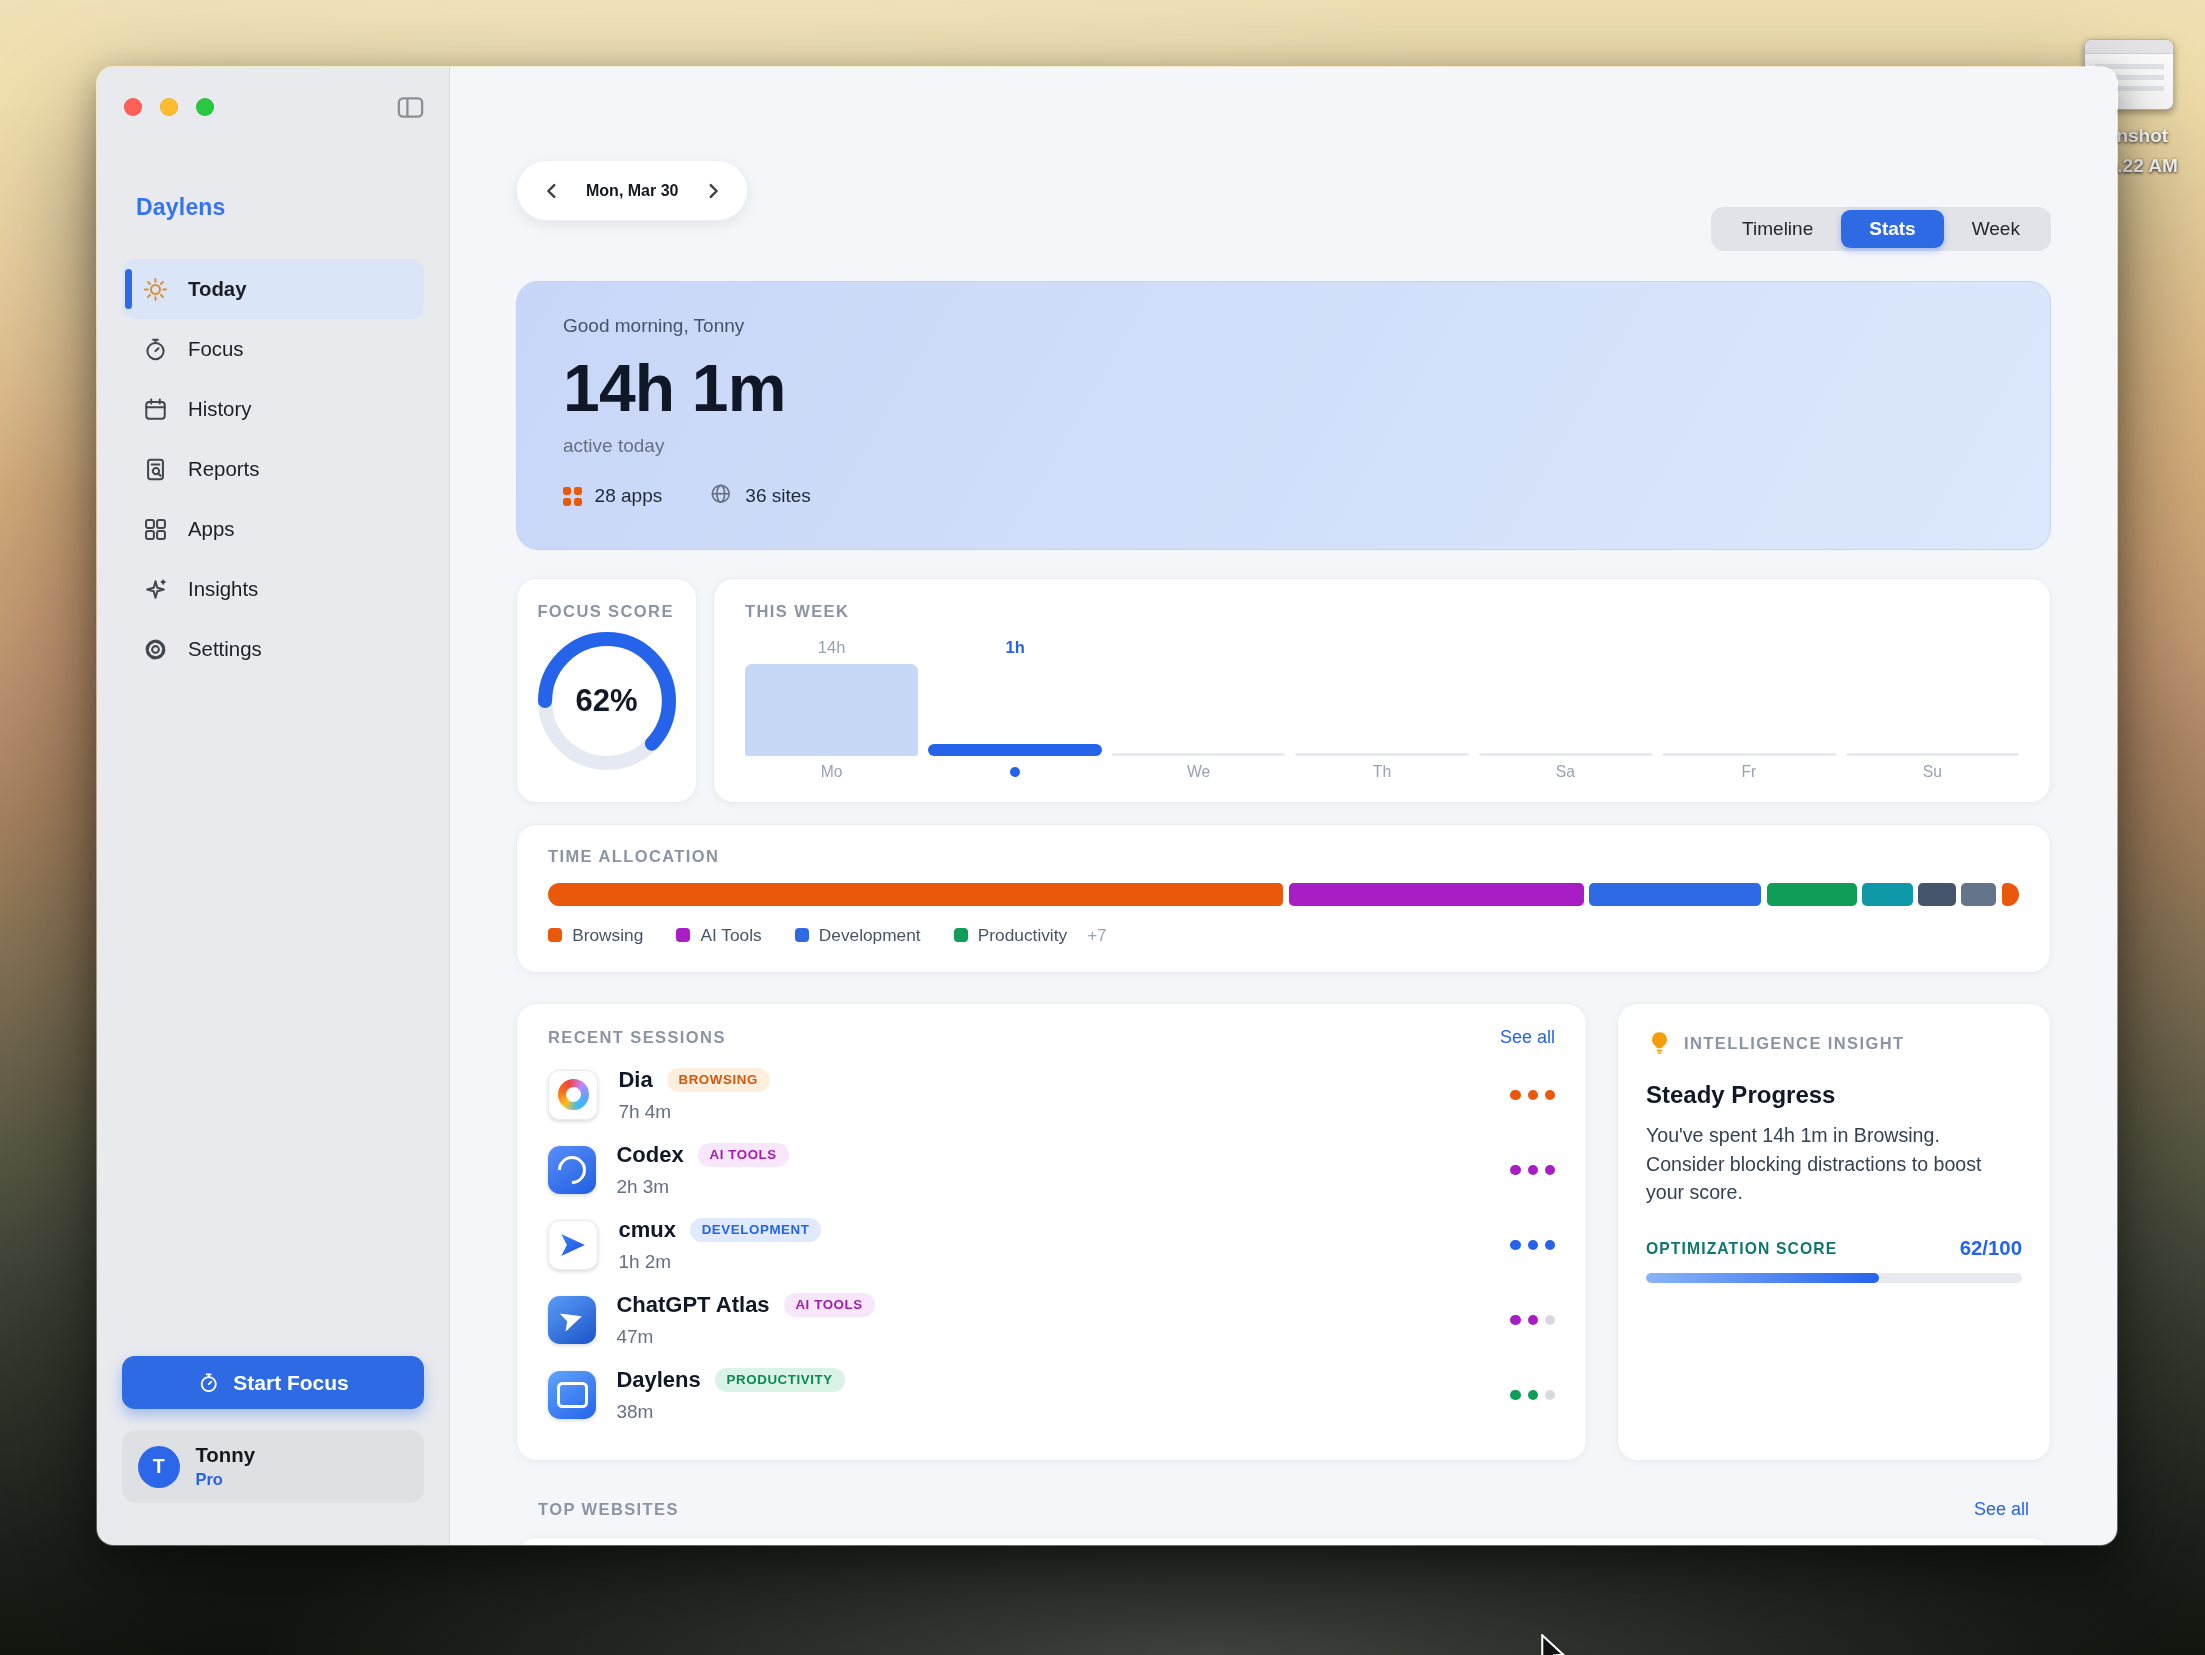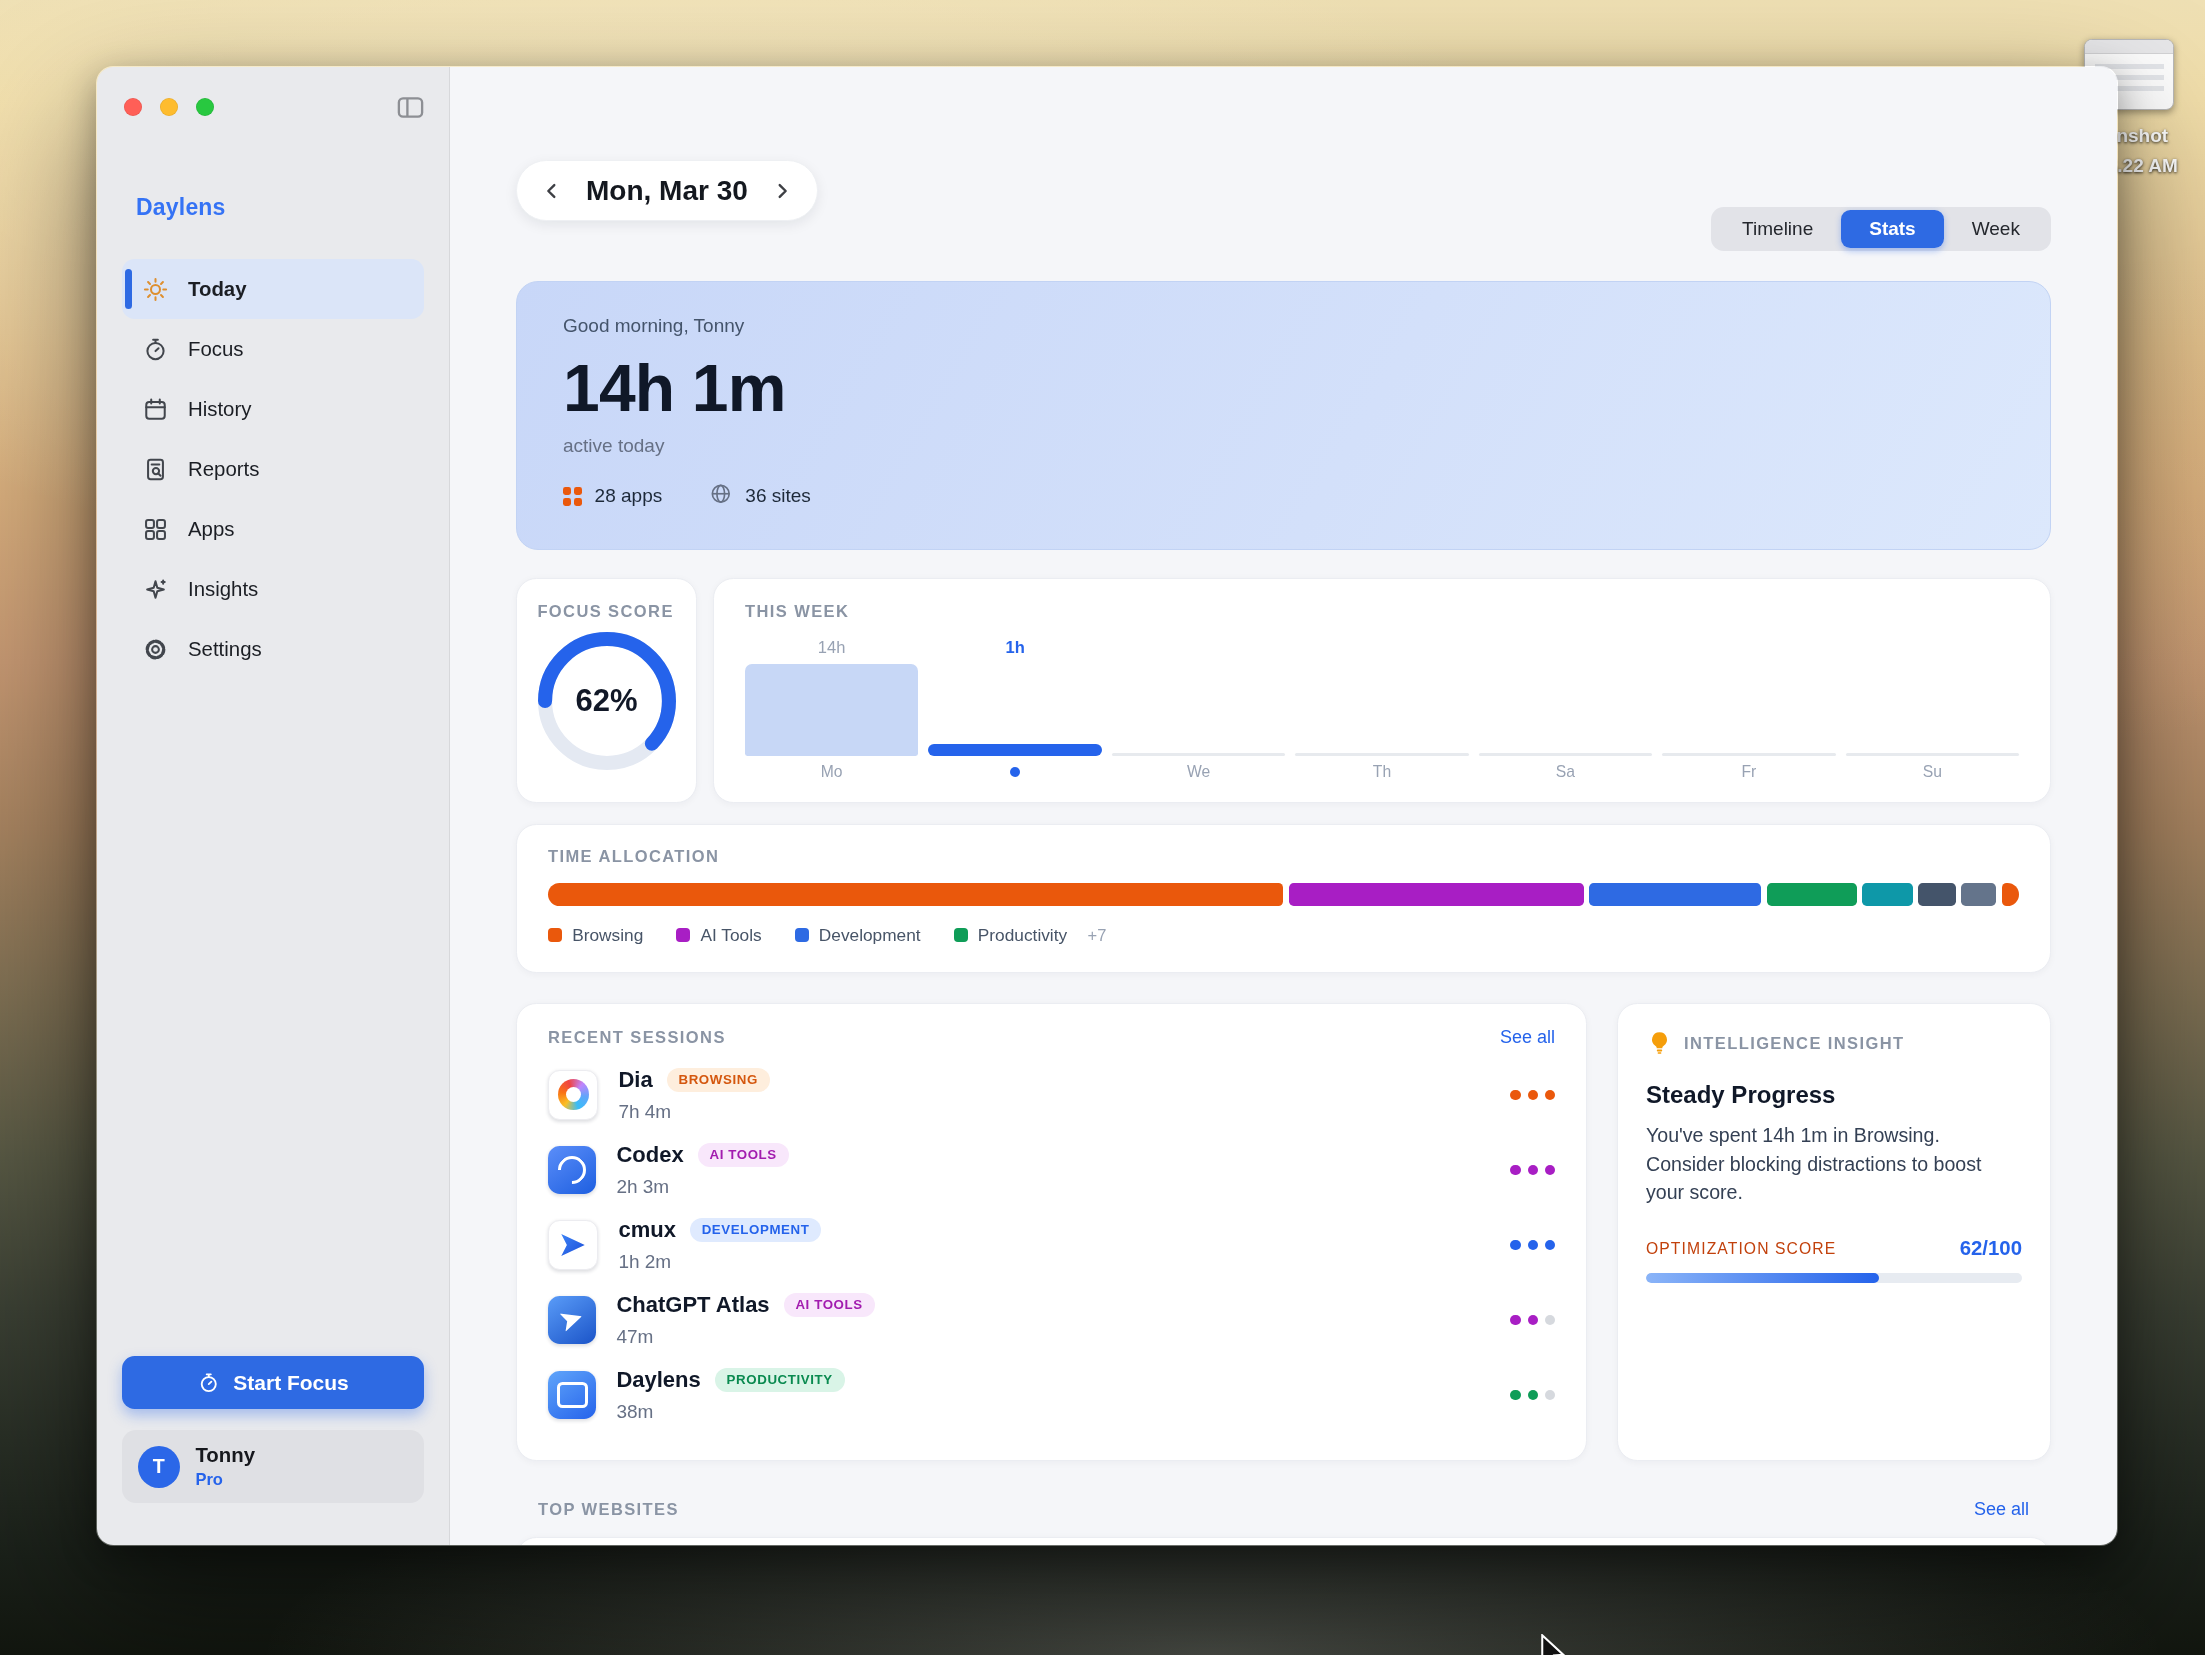--- a/index.html
+++ b/index.html
@@ -65,21 +65,21 @@
     align-items:center;justify-content:center;font-size:19.6px;font-weight:700;flex:none}
   .profile-name{font-size:20.4px;font-weight:600;color:#16181d;line-height:1.1}
   .profile-plan{font-size:16.5px;font-weight:600;color:#2563eb;margin-top:3.1px}
   
   .main{flex:1;min-width:0;background:#f5f6f9;position:relative;padding:0 66px;box-sizing:border-box;overflow:hidden}
   .date-row{margin-top:93px}
   .date-nav{display:inline-flex;align-items:center;gap:23.5px;height:59px;padding:0 23.5px;background:#fff;
     border-radius:31px;box-shadow:0 3.9px 12.6px rgba(16,24,40,.08);border:0.8px solid #eef0f3}
   .chev{background:none;border:none;padding:0;cursor:pointer;display:flex;align-items:center}
   .chev svg{width:22px;height:22px;fill:none;stroke:#3d3f44;stroke-width:2.6;stroke-linecap:round;stroke-linejoin:round}
-  .date-label{font-size:28px;font-weight:600;color:#14181f}
+  .date-label{font-size:16px;font-weight:600;color:#14181f}
   .view-switch{position:absolute;top:140px;right:66px;display:flex;background:#e2e3e8;border-radius:12.6px;padding:3.1px}
   .seg{border:none;background:transparent;font-family:inherit;font-size:19px;font-weight:500;color:#24272d;
     padding:0 28px;height:38px;border-radius:9.4px;cursor:pointer}
   .seg.active{background:#2e6ae3;color:#fff;font-weight:600;box-shadow:0 2.4px 6.3px rgba(37,99,235,.35)}
   
   .hero{margin-top:60px;height:269px;border-radius:22px;box-sizing:border-box;padding:33px 46px;
     background:linear-gradient(120deg,#c8d7f8 0%,#d3e0fa 55%,#dce8fc 100%);border:0.8px solid #c2d3f4}
   .greeting{font-size:19px;font-weight:500;color:#44546b}
   .big-time{font-size:66px;font-weight:700;color:#101828;letter-spacing:-0.8px;margin-top:12.6px}
   .caption{font-size:19px;color:#667085;margin-top:9.4px}
@@ -145,21 +145,21 @@
   .badge{font-size:13.3px;font-weight:700;letter-spacing:0.6px;padding:4.7px 11.8px;border-radius:784px;white-space:nowrap}
   .session-time{font-size:19px;color:#667085;margin-top:8px}
   .dots{margin-left:auto;display:flex;gap:7px}
   .dot{width:10.2px;height:10.2px;border-radius:50%;display:block}
   
   .insight-card{width:434px;flex:none;padding:25px 28px}
   .insight-head{display:flex;align-items:center;gap:11px}
   .insight-title{font-size:24px;font-weight:700;color:#101828;margin-top:22px}
   .insight-body{font-size:19.6px;color:#344054;line-height:1.45;margin:12.6px 0 0 0}
   .score-row{display:flex;align-items:center;justify-content:space-between;margin-top:31px}
-  .score-label{font-size:15.7px;font-weight:400;letter-spacing:1.1px;color:#c2410c}
+  .score-label{font-size:15.7px;font-weight:700;letter-spacing:1.1px;color:#0f766e}
   .score-value{font-size:20.4px;font-weight:700;color:#2563eb}
   .score-bar{margin-top:12.6px;height:10.2px;border-radius:5.5px;background:#e7ebf1;overflow:hidden}
   #opt-fill{height:100%;border-radius:5.5px;background:linear-gradient(90deg,#8ab4f8,#2563eb)}
   
   .websites-sec{margin-top:38px}
   .websites-head{display:flex;align-items:center;justify-content:space-between;padding:0 22px}
   .websites-card{margin-top:17.3px;height:118px;border-radius:20.4px 20.4px 0 0}
   
   .cursor{position:absolute;left:1537px;top:1634px;pointer-events:none}
 </style>

